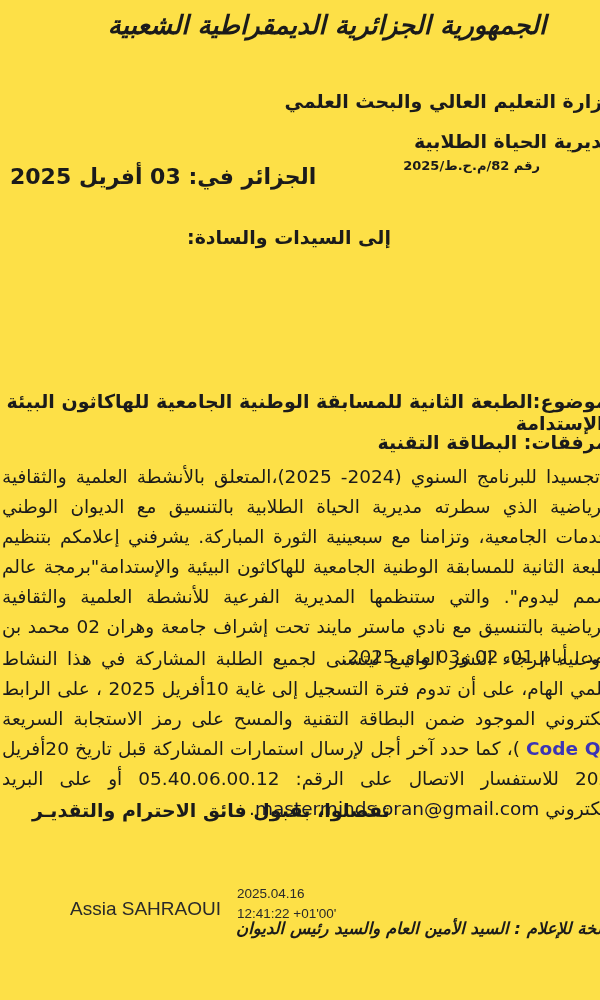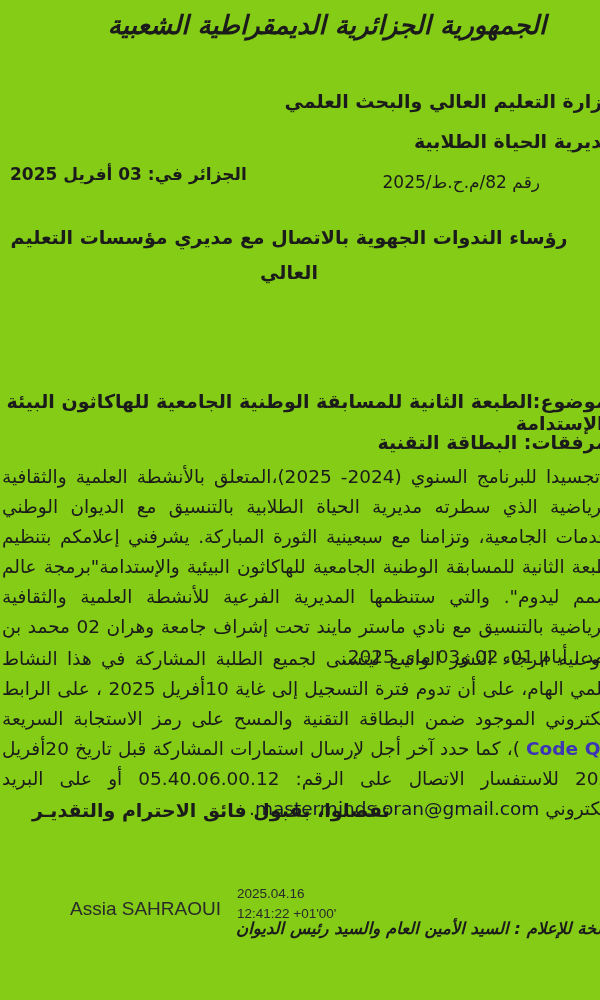--- a/index.html
+++ b/index.html
@@ -1,41 +1,41 @@
 <!DOCTYPE html>
 <html lang="ar"><head>
 <meta charset="utf-8">
 <style>
   html,body { margin:0; padding:0; background:#ffffff; }
   .page {
     position:relative; width:600px; height:1000px; margin:0;
-    background:#84cc16; overflow:hidden;
+    background:#fde047; overflow:hidden;
     font-family:"DejaVu Sans", sans-serif; color:#1b1b1b;
   }
   .callig-title {
     position:absolute; top:10px; left:40px; width:574px;
     direction:rtl; text-align:center;
     font-size:26px; font-weight:bold; font-style:italic;
     letter-spacing:0.5px;
   }
   .ministry-line {
     position:absolute; top:90px; left:2px; width:612px;
     direction:rtl; text-align:right; font-size:19px; font-weight:bold;
   }
   .directorate-line {
     position:absolute; top:130px; left:2px; width:612px;
     direction:rtl; text-align:right; font-size:19px; font-weight:bold;
   }
   .ref-number {
-    position:absolute; top:172px; right:60px;
-    direction:rtl; font-size:17px; font-weight:normal;
+    position:absolute; top:158px; right:60px;
+    direction:rtl; font-size:13px; font-weight:bold;
   }
   .place-date {
     position:absolute; top:164px; left:10px;
-    direction:rtl; font-size:17px; font-weight:bold;
+    direction:rtl; font-size:22px; font-weight:bold;
   }
   .addressees {
     position:absolute; top:220px; left:0px; width:578px;
     direction:rtl; text-align:center;
     font-size:19px; font-weight:bold; line-height:35px;
   }
   .subject-line {
     position:absolute; top:390px; left:2px; width:620px;
     direction:rtl; text-align:right; font-size:19px; font-weight:bold;
   }
@@ -80,21 +80,21 @@
 
   <div class="ministry-line">وزارة التعليم العالي والبحث العلمي</div>
 
   <div class="directorate-line">مديرية الحياة الطلابية</div>
 
   <div class="ref-number">رقم 82/م.ح.ط/2025</div>
 
   <div class="place-date">الجزائر في: 03 أفريل 2025</div>
 
   <div class="addressees">
-    <div>رؤساء الندوات الجهوية بالاتصال مع مديري مؤسسات التعليم العالي</div>
+    <div>إلى السيدات والسادة:</div>
   </div>
 
   <div class="subject-line">الموضوع:الطبعة الثانية للمسابقة الوطنية الجامعية للهاكاثون البيئة و الإستدامة</div>
 
   <div class="attachments-line">المرفقات: البطاقة التقنية</div>
 
   <p class="body-par par1">تجسيدا للبرنامج السنوي (2024- 2025)،المتعلق بالأنشطة العلمية والثقافية والرياضية الذي سطرته مديرية الحياة الطلابية بالتنسيق مع الديوان الوطني للخدمات الجامعية، وتزامنا مع سبعينية الثورة المباركة. يشرفني إعلامكم بتنظيم الطبعة الثانية للمسابقة الوطنية الجامعية للهاكاثون البيئية والإستدامة"برمجة عالم مصمم ليدوم". والتي ستنظمها المديرية الفرعية للأنشطة العلمية والثقافية والرياضية بالتنسيق مع نادي ماستر مايند تحت إشراف جامعة وهران 02 محمد بن أحمد ، أيام 01، 02 و03 ماي 2025.</p>
 
   <p class="body-par par2"><span>وعليه الرجاء النشر الواسع ليتسنى لجميع الطلبة المشاركة في هذا النشاط العلمي الهام، على أن تدوم فترة التسجيل إلى غاية 10أفريل 2025 ، على الرابط الإلكتروني الموجود ضمن البطاقة التقنية والمسح على رمز الاستجابة السريعة (</span><span class="qr-label" dir="ltr">Code QR</span><span> )، كما حدد آخر أجل لإرسال استمارات المشاركة قبل تاريخ 20أفريل 2025 للاستفسار الاتصال على الرقم: 05.40.06.00.12 أو على البريد الإلكتروني </span><span class="email" dir="ltr">masterminds.oran@gmail.com</span><span>.</span></p>
 

